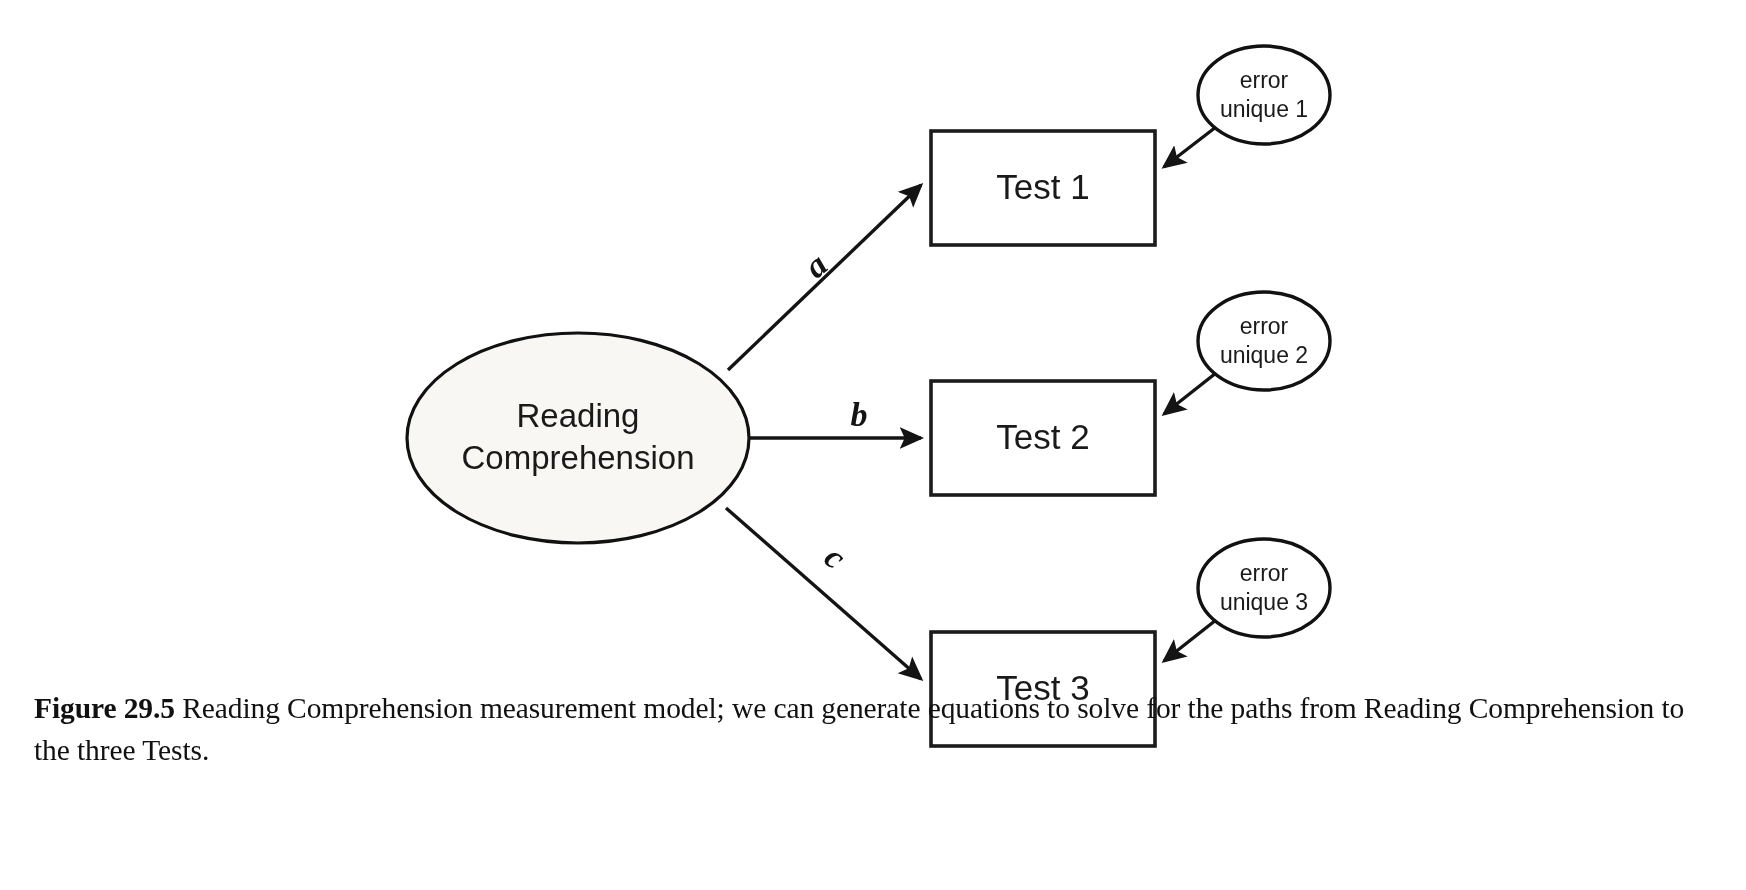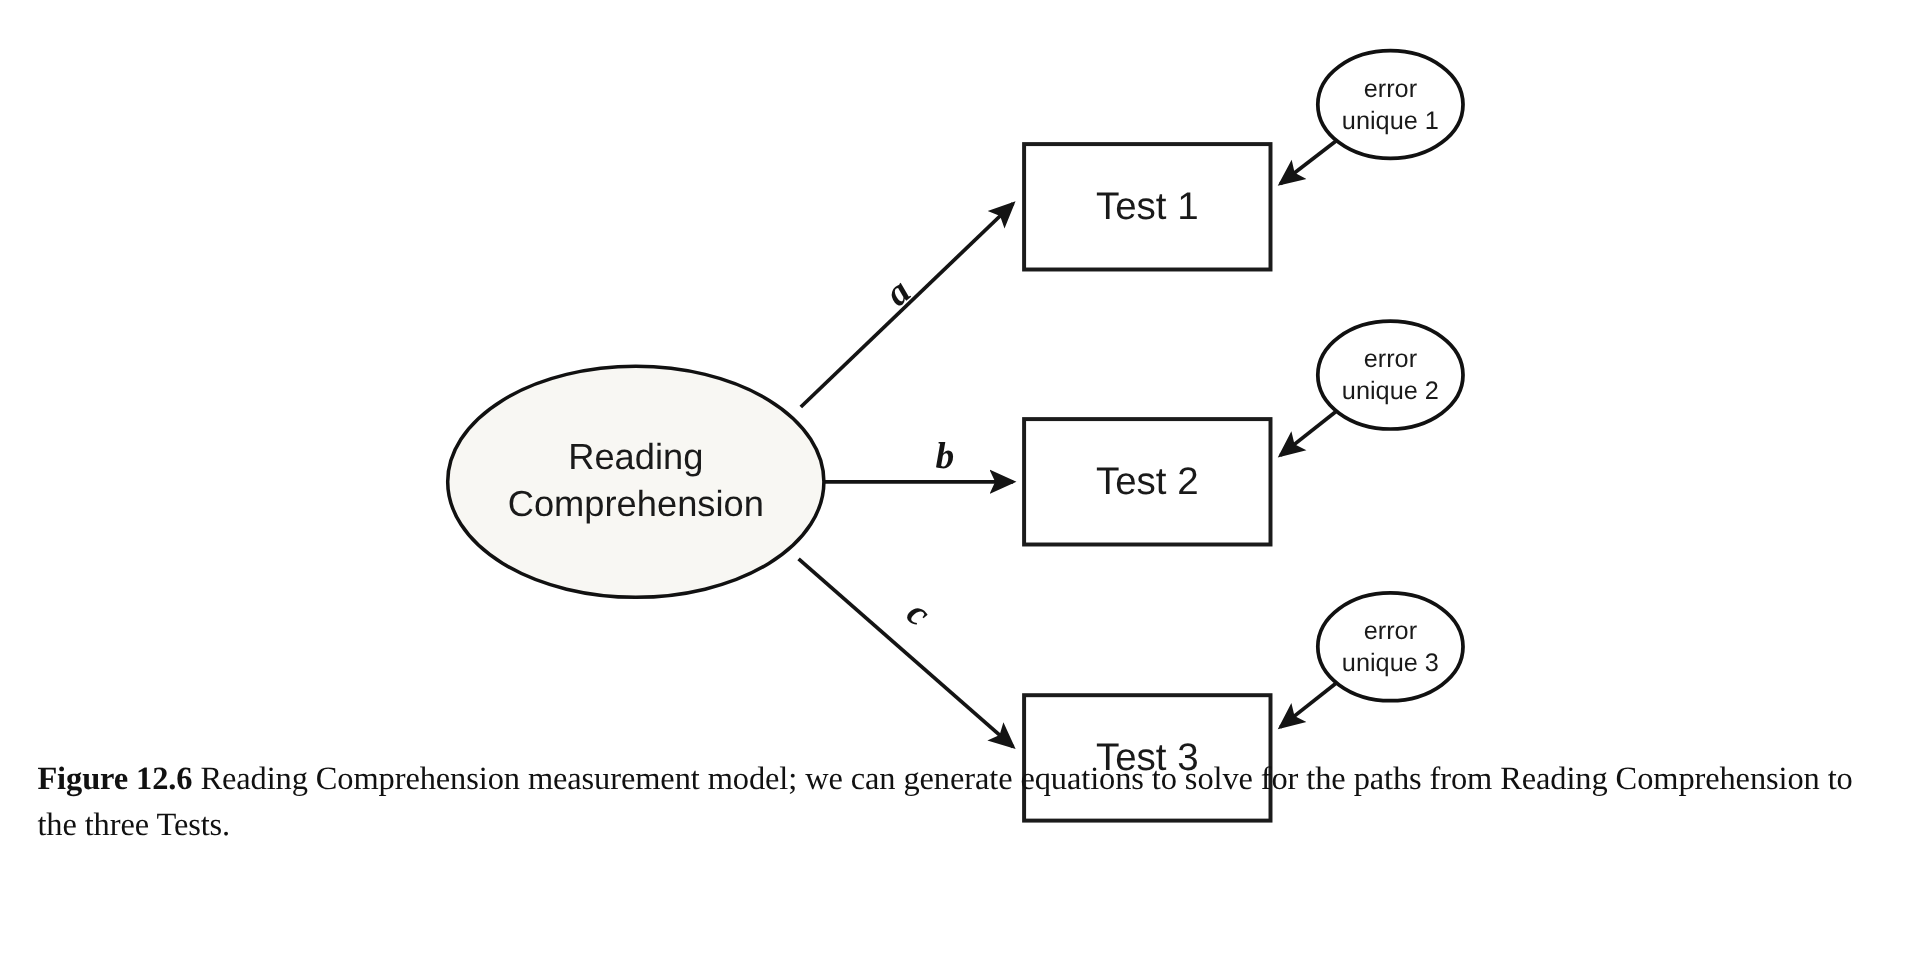--- a/index.html
+++ b/index.html
@@ -158,16 +158,16 @@
     </g>
 
     <g>
       <text class="coef-label" x="818" y="268" transform="rotate(-40 818 268)">a</text>
       <text class="coef-label" x="859" y="418">b</text>
       <text class="coef-label" x="833" y="560" transform="rotate(40 833 560)">c</text>
     </g>
   </svg>
 
   <div id="caption">
-    <span class="caption-num">Figure 12.6</span><span> </span><span class="caption-text">Reading Comprehension measurement model; we can generate equations to solve for the paths from Reading Comprehension to the three Tests.</span>
+    <span class="caption-num">Figure 29.5</span><span> </span><span class="caption-text">Reading Comprehension measurement model; we can generate equations to solve for the paths from Reading Comprehension to the three Tests.</span>
   </div>
 
 </div>
 
 </body></html>

